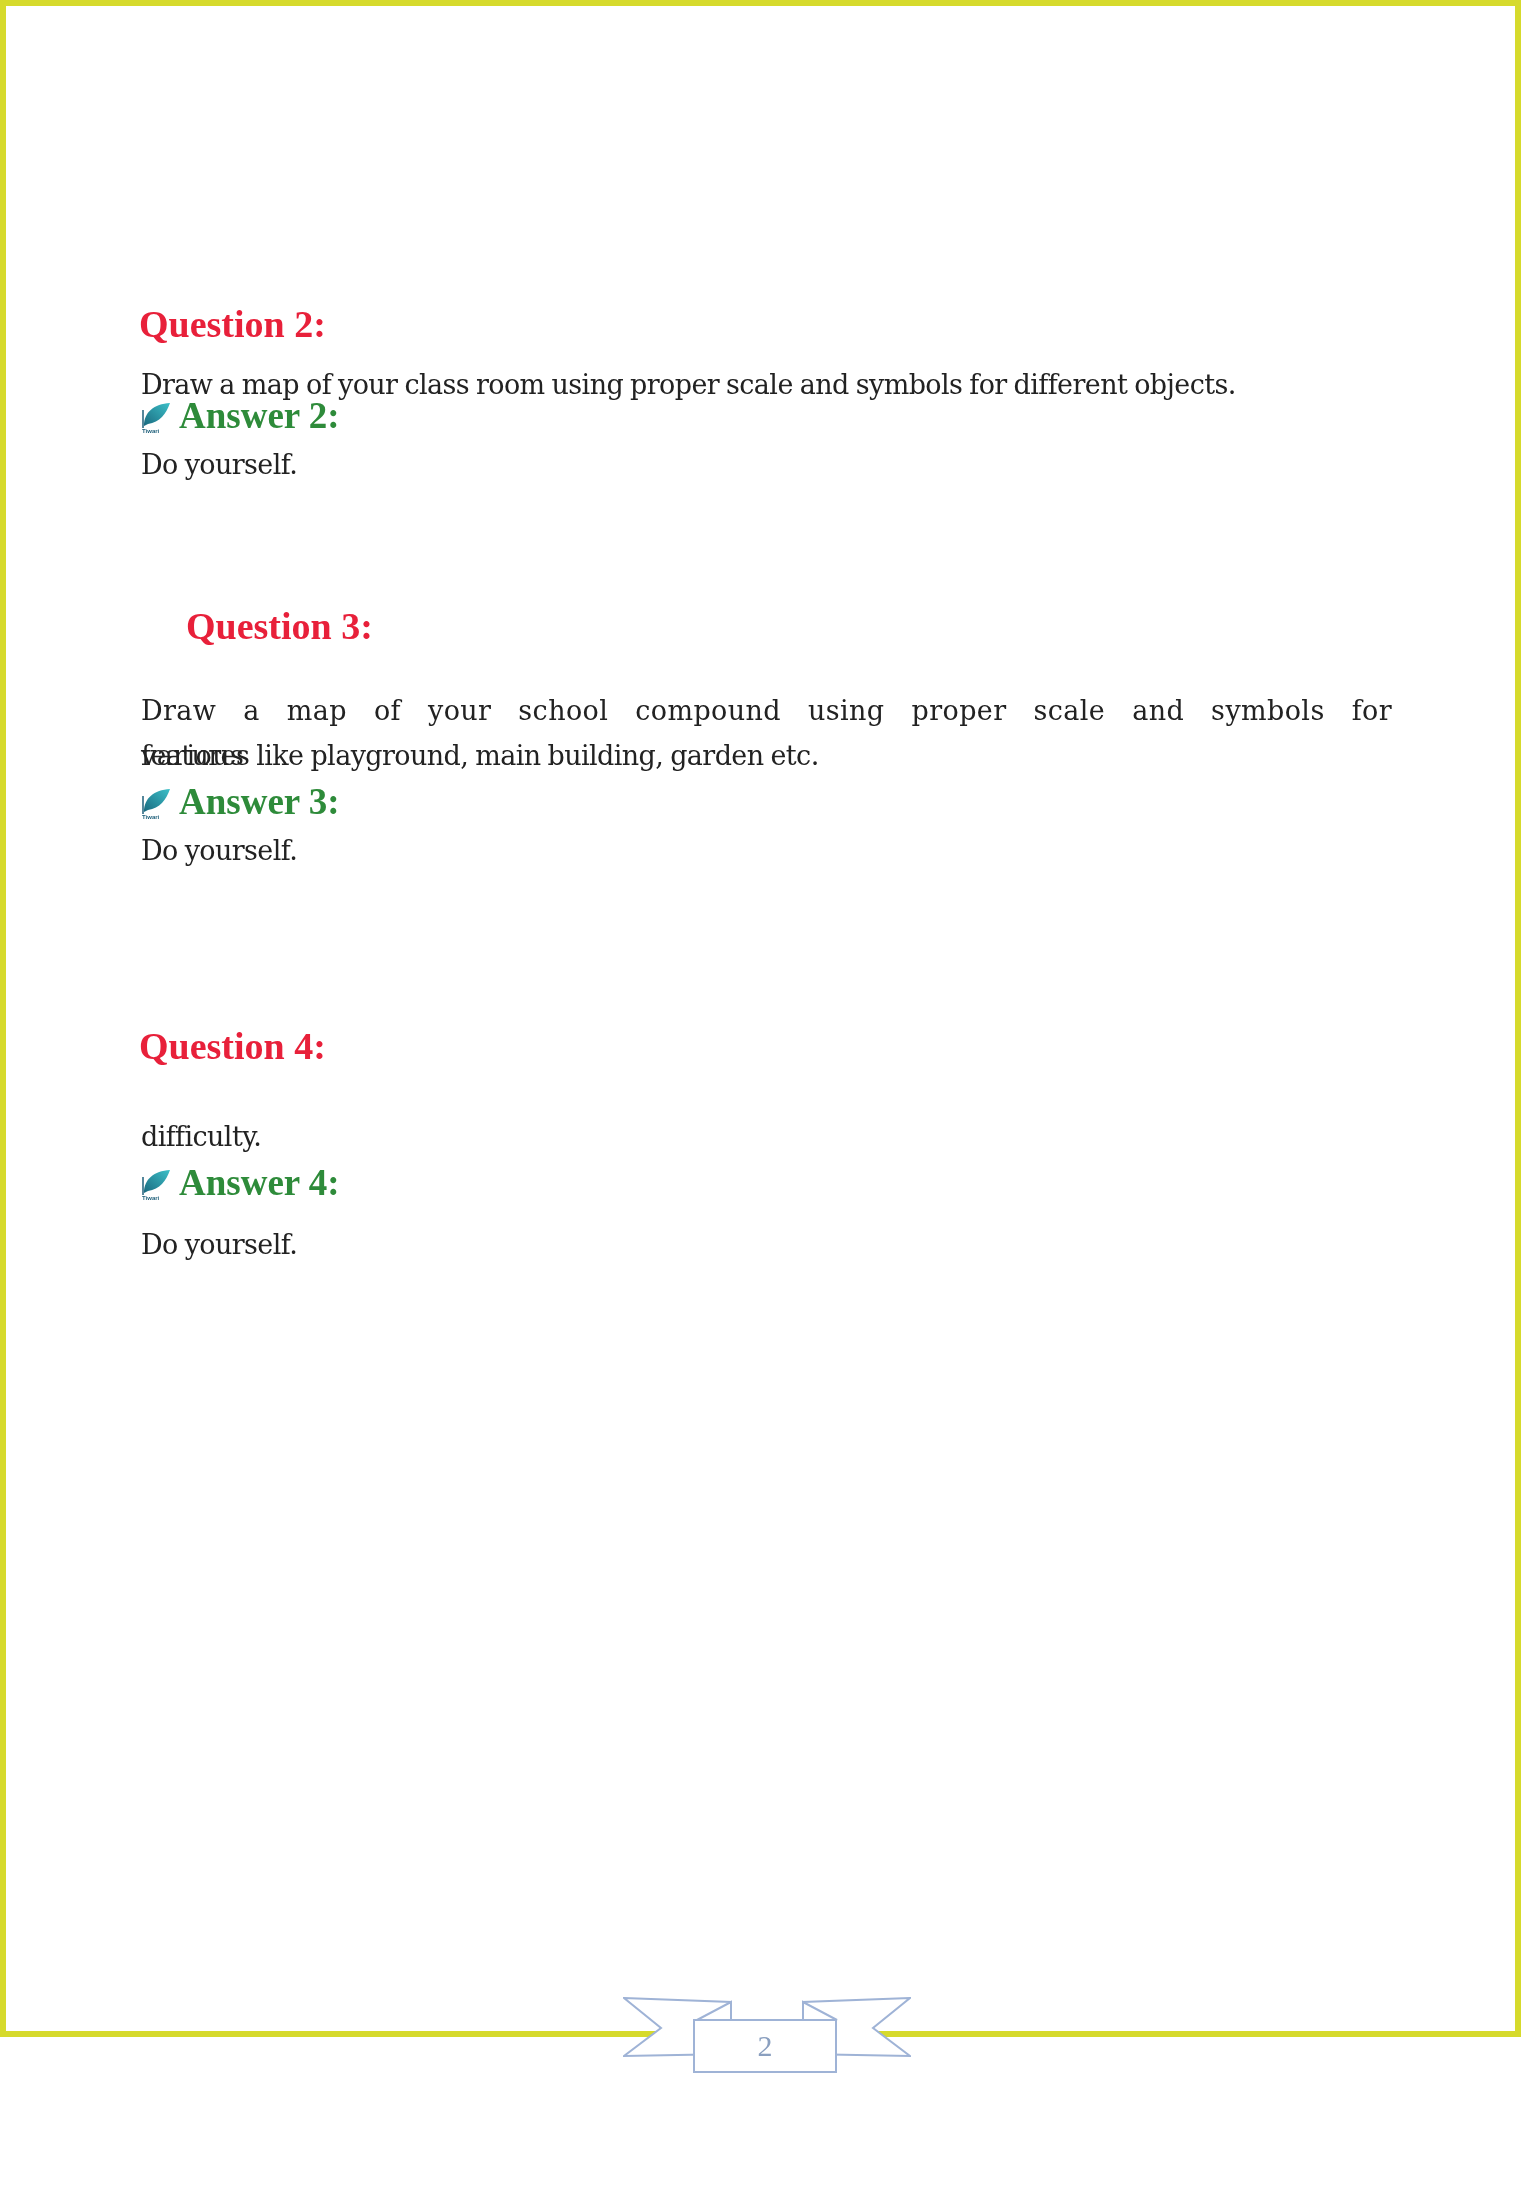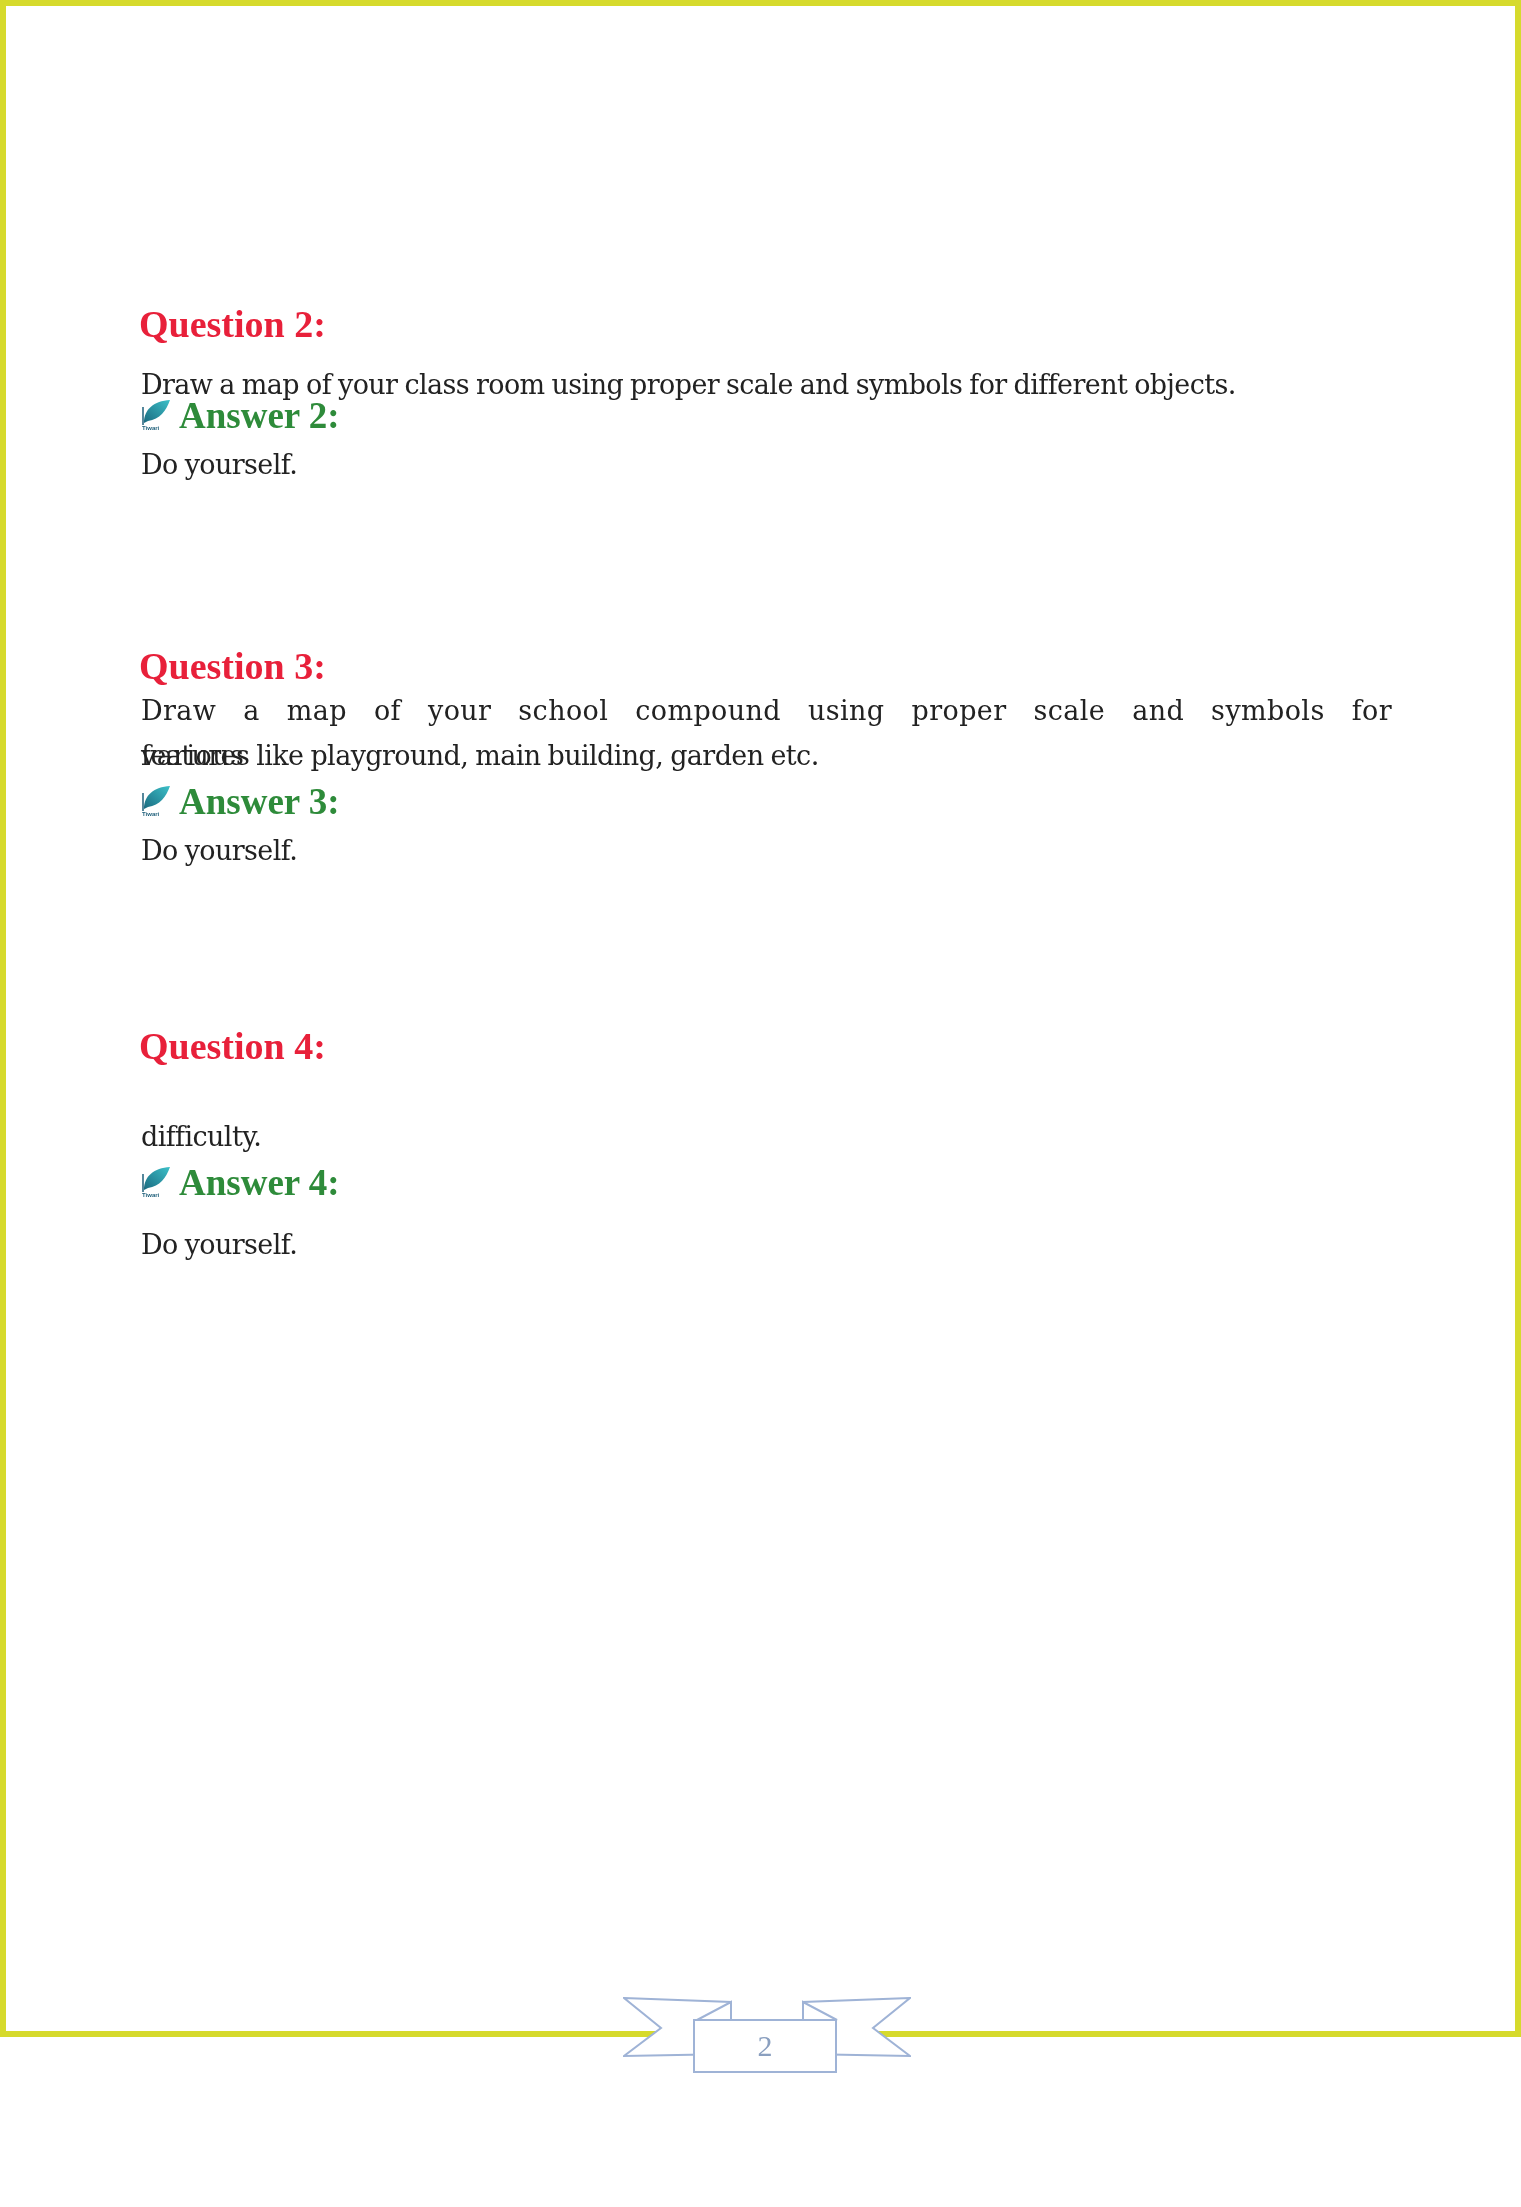--- a/index.html
+++ b/index.html
@@ -11,21 +11,21 @@
   .page {
     position: absolute; left: 0; top: 0; width: 1521px; height: 2037px;
     box-sizing: border-box; border: 6px solid #d6da2c; background: #fff;
   }
   .q-heading {
     position: absolute; left: 133px;
     font-family: "Liberation Serif", serif; font-weight: bold;
     font-size: 38px; line-height: 44px; color: #e8203a; margin: 0;
   }
   .a-heading {
-    position: absolute; left: 134px; display: flex; align-items: center;
+    position: absolute; left: 134px; display: flex; align-items: flex-end;
     font-family: "Liberation Serif", serif; font-weight: bold;
     font-size: 37px; line-height: 42px; color: #2e8b3a; margin: 0;
   }
   .a-heading .leaf { width: 33px; height: 32px; margin-right: 6px; margin-bottom: 3px; }
   .body-text {
     position: absolute; left: 135px; width: 1251px;
     font-family: "DejaVu Serif", "Liberation Serif", serif;
     font-size: 27px; line-height: 45px; color: #222222; margin: 0;
     letter-spacing: -0.6px; word-spacing: -1px;
   }
@@ -56,21 +56,21 @@
           </linearGradient>
         </defs>
       <path d="M4 24 C4 10 14 2 30 1 C26 12 20 20 8 22 Z" fill="url(#lg1)"></path>
       <path d="M3 8 L3 26" stroke="#1e5f7a" stroke-width="1.5"></path>
       <text x="2" y="31" font-size="6" fill="#1e5f7a" font-family="Liberation Sans, sans-serif">Tiwari</text>
     </svg>
     <span>Answer 2:</span>
   </div>
   <p class="body-text" style="top:436px;">Do yourself.</p>
 
-  <h2 class="q-heading" style="top:638px;">Question 3:</h2>
+  <h2 class="q-heading" style="top:598px;margin-left:47px;">Question 3:</h2>
   <p class="body-text justify-wide" style="top:682px; width:1251px; text-align:justify; text-align-last:justify;">Draw a map of your school compound using proper scale and symbols for various</p>
   <p class="body-text" style="top:727px;">features like playground, main building, garden etc.</p>
   <div class="a-heading" style="top:775px;">
     <svg class="leaf" viewBox="0 0 33 32">
       <defs>
           <linearGradient id="lg2" x1="0" y1="1" x2="1" y2="0">
             <stop offset="0" stop-color="#1a6a80"></stop>
             <stop offset="1" stop-color="#3cc0c8"></stop>
           </linearGradient>
         </defs>

